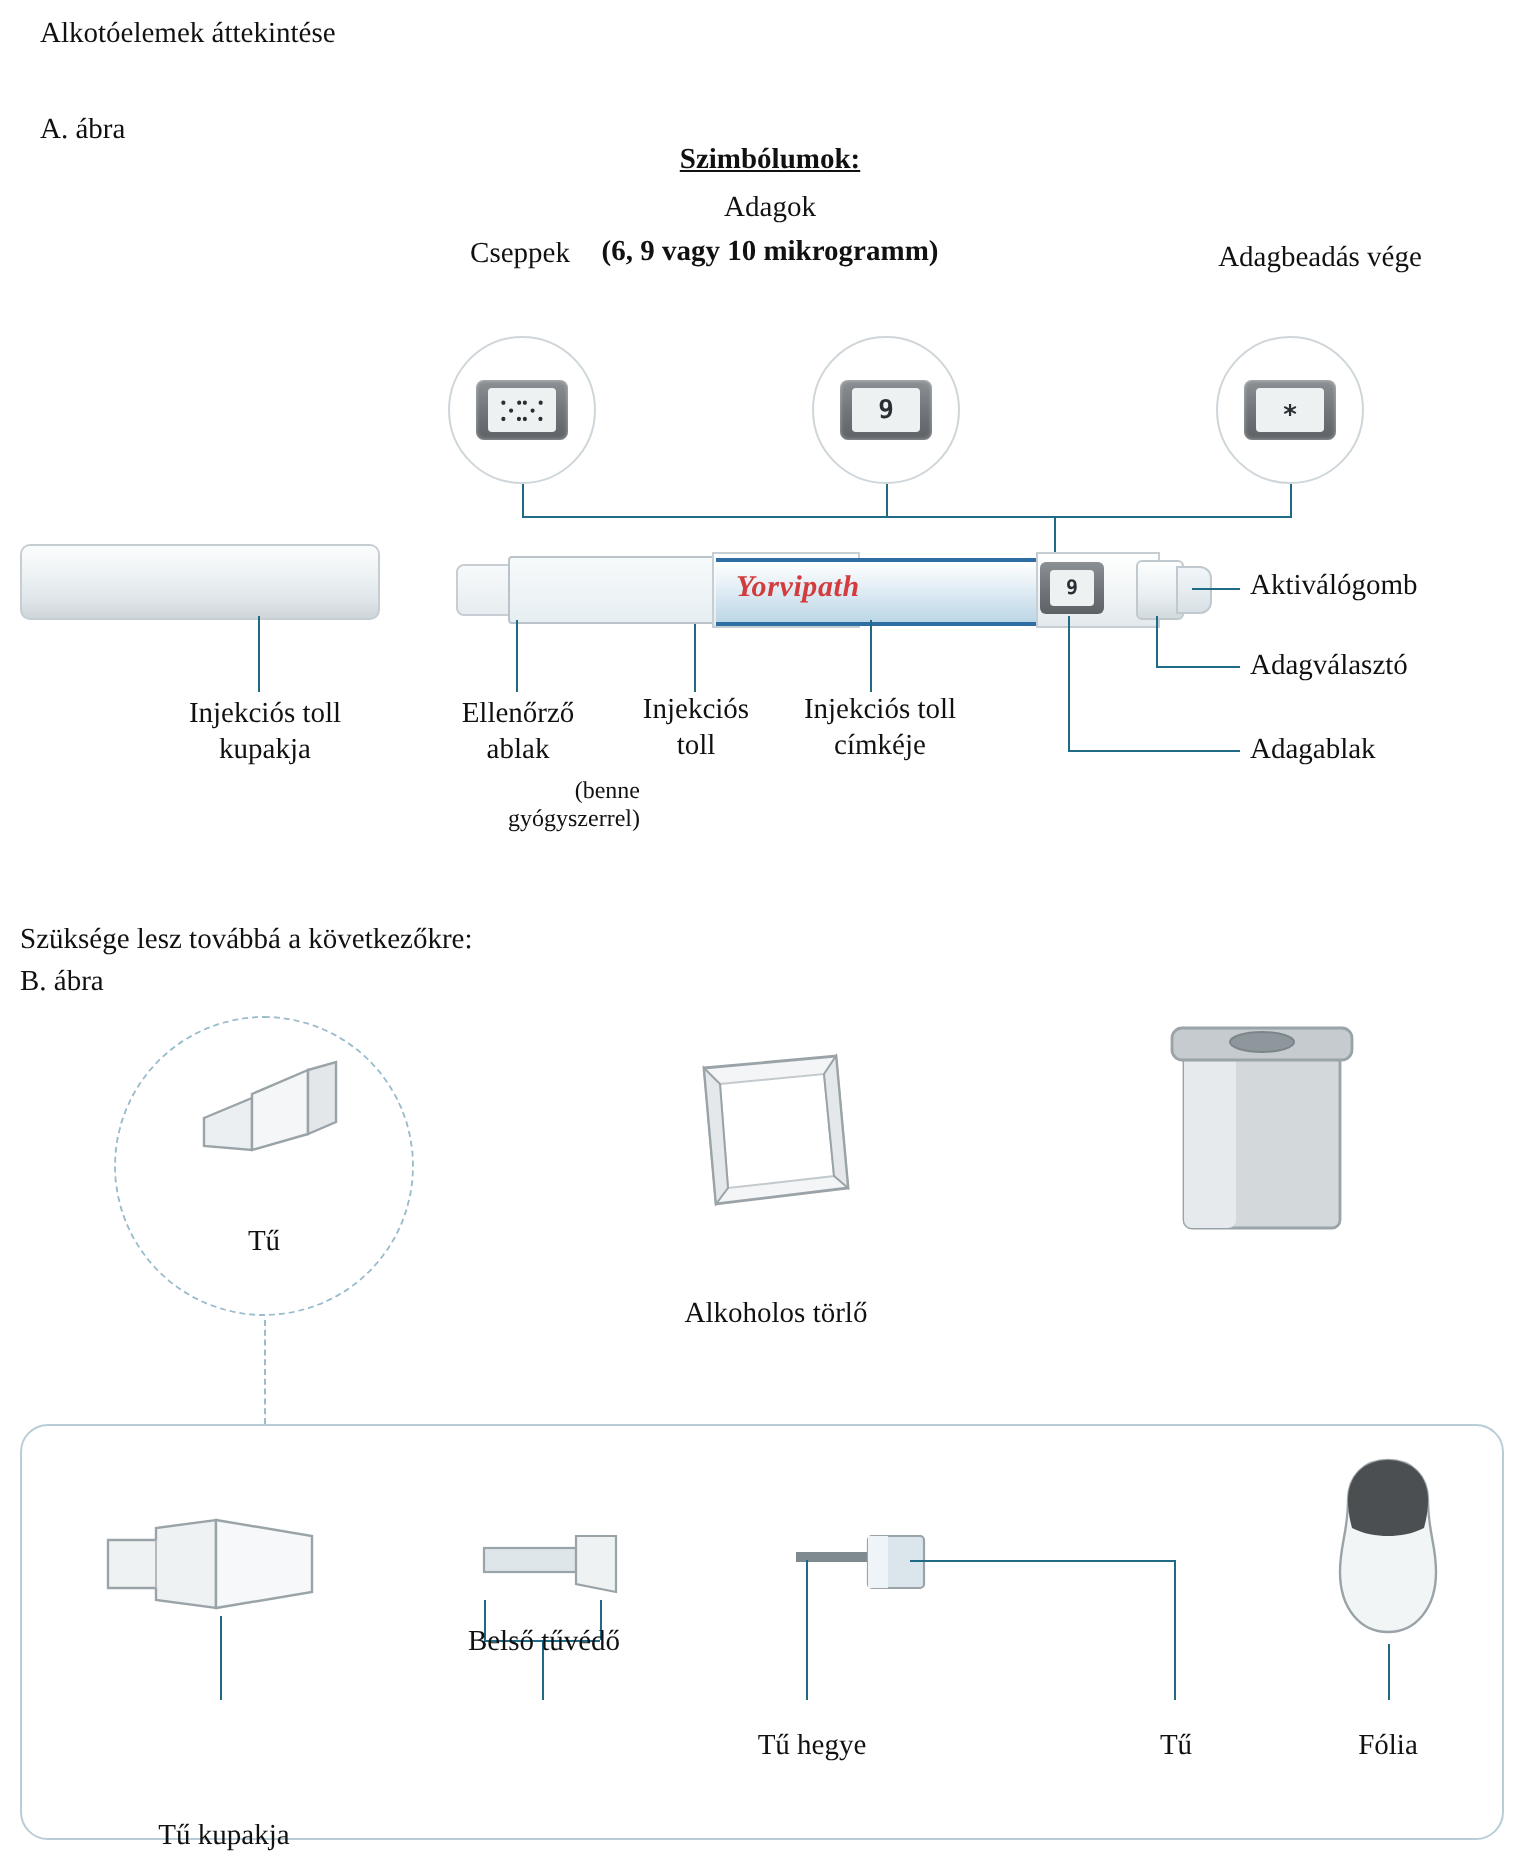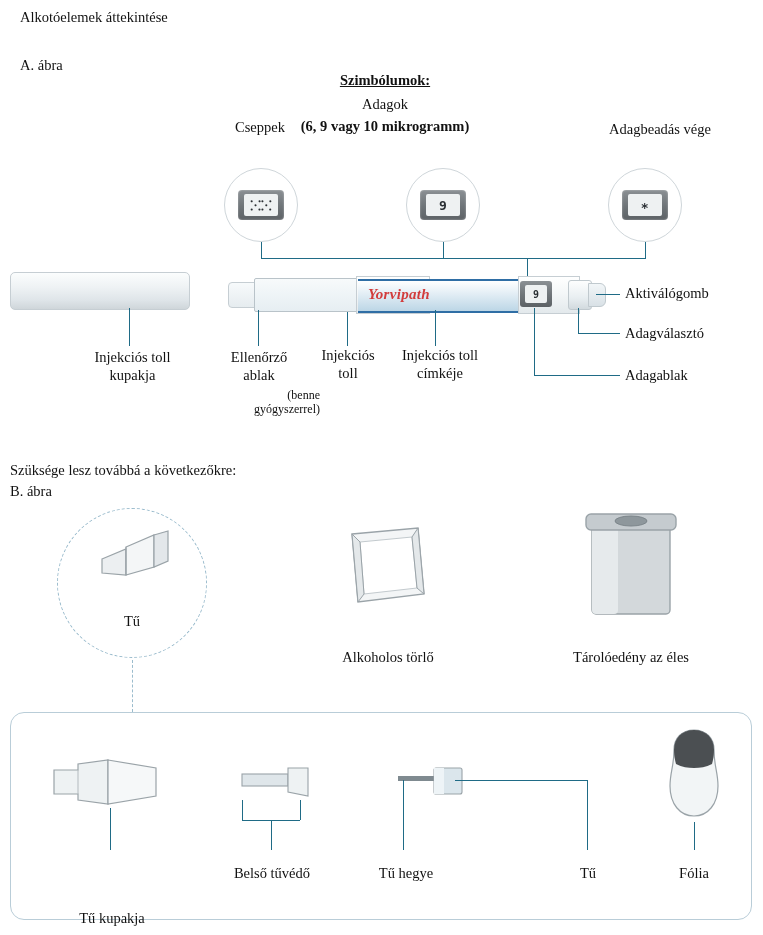--- a/index.html
+++ b/index.html
@@ -300,21 +300,20 @@
 
 <div class="abs" style="left:578px; top:508px; width:106px; height:114px;">
   <svg width="106" height="114" viewBox="0 0 106 114">
     <rect x="14" y="18" width="78" height="88" rx="4" fill="#d3d8db" stroke="#9aa3a8" stroke-width="1.4"></rect>
     <rect x="14" y="18" width="26" height="88" rx="4" fill="#e6eaec" stroke="none"></rect>
     <rect x="8" y="6" width="90" height="16" rx="5" fill="#c5cbcf" stroke="#9aa3a8" stroke-width="1.4"></rect>
     <ellipse cx="53" cy="13" rx="16" ry="5" fill="#8e979c" stroke="#7c858a" stroke-width="1"></ellipse>
   </svg>
 </div>
 <div class="abs lbl" style="left:548px; top:648px; width:166px;">
-  <div>Tárolóedény az éles</div>
 </div>
 
 <div class="dashed-conn" style="left:132px; top:660px; height:52px;"></div>
 
 <div class="rounded-panel" style="left:10px; top:712px; width:742px; height:208px;"></div>
 
 <div class="abs" style="left:48px; top:756px; width:118px; height:52px;">
   <svg width="118" height="52" viewBox="0 0 118 52">
     <path d="M6,14 L30,14 L30,8 L60,4 L60,48 L30,44 L30,38 L6,38 Z" fill="#eef2f3" stroke="#9aa3a8" stroke-width="1.2"></path>
     <path d="M60,4 L108,12 L108,40 L60,48 Z" fill="#f6f8f9" stroke="#9aa3a8" stroke-width="1.2"></path>
@@ -327,21 +326,21 @@
 <div class="abs" style="left:238px; top:766px; width:76px; height:34px;">
   <svg width="76" height="34" viewBox="0 0 76 34">
     <rect x="4" y="8" width="46" height="12" fill="#dfe6ea" stroke="#9aa3a8" stroke-width="1.1"></rect>
     <polygon points="50,2 70,2 70,30 50,26" fill="#eef2f3" stroke="#9aa3a8" stroke-width="1.1"></polygon>
   </svg>
 </div>
 <div class="line vline" style="left:242px; top:800px; height:20px;"></div>
 <div class="line vline" style="left:300px; top:800px; height:20px;"></div>
 <div class="line hline" style="left:242px; top:820px; width:58px;"></div>
 <div class="line vline" style="left:271px; top:820px; height:30px;"></div>
-<div class="abs lbl" style="left:216px; top:864px; width:112px;text-align:center;">Belső tűvédő</div>
+<div class="abs lbl" style="left:216px; top:812px; width:112px;text-align:center;">Belső tűvédő</div>
 
 <div class="abs" style="left:396px; top:764px; width:72px; height:38px;">
   <svg width="72" height="38" viewBox="0 0 72 38">
     <rect x="2" y="12" width="36" height="5" fill="#7f8a90"></rect>
     <rect x="38" y="4" width="28" height="26" rx="2" fill="#dbe6ec" stroke="#9aa3a8" stroke-width="1.1"></rect>
     <rect x="38" y="4" width="10" height="26" fill="#eef4f7" stroke="none"></rect>
   </svg>
 </div>
 <div class="line vline" style="left:403px; top:780px; height:70px;"></div>
 <div class="line hline" style="left:403px; top:780px; width:0px;"></div>

